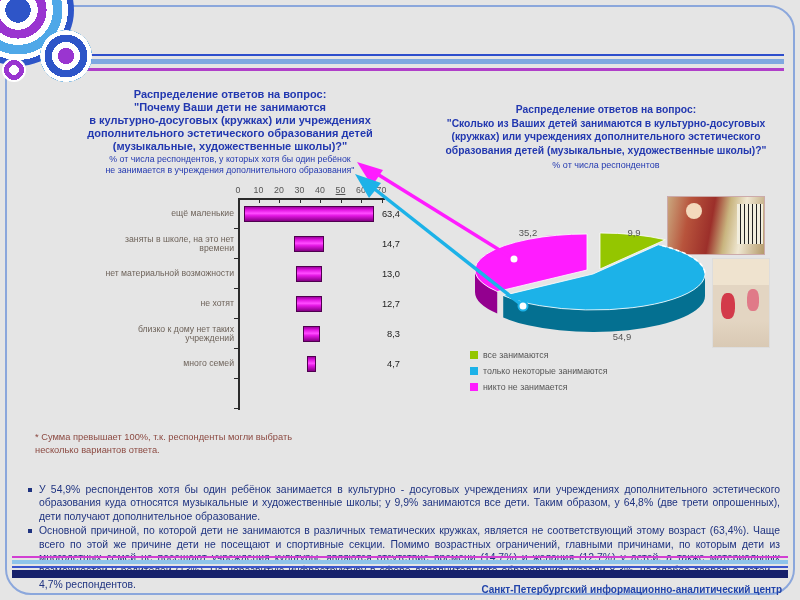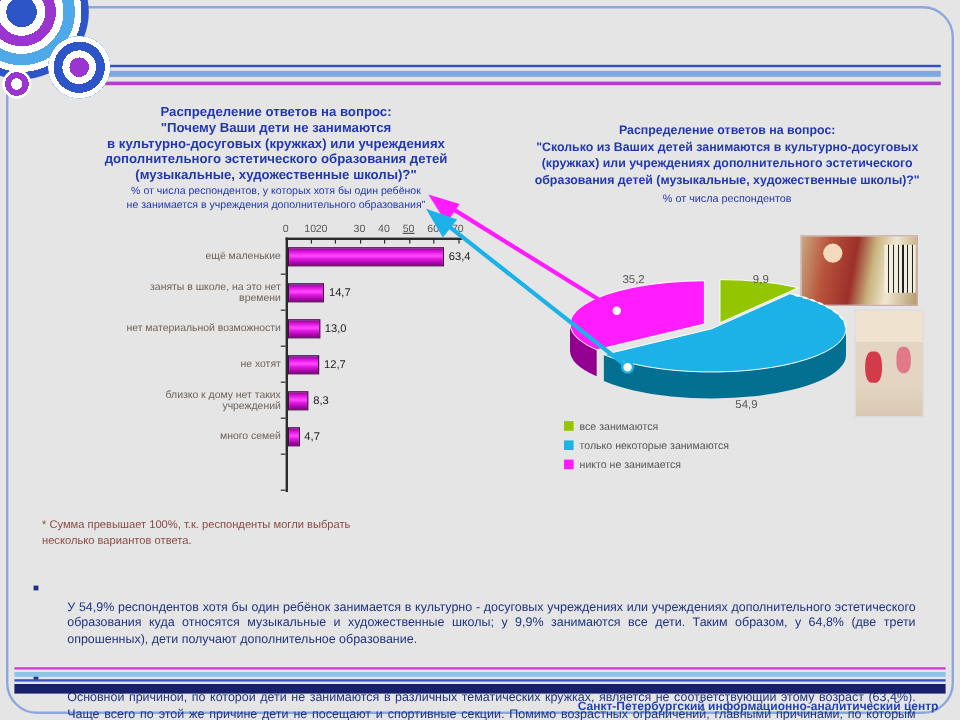--- a/index.html
+++ b/index.html
@@ -34,37 +34,37 @@
   .rt-sub{font-size:9px;margin-top:3px;}
   
   .bar-chart{position:absolute;left:100px;top:185px;width:300px;height:240px;}
   .bc-ticks{position:absolute;left:0;top:0;height:12px;width:100%;}
   .bc-tick-label{position:absolute;transform:translateX(-50%);font-size:8.8px;color:#555;}
   .axis-top{position:absolute;left:138px;top:13px;width:147px;border-top:2px solid #2b2b2b;}
   .axis-left{position:absolute;left:138px;top:13px;height:212px;border-left:2px solid #2b2b2b;}
   .bc-tickmark{position:absolute;width:1px;height:4px;background:#2b2b2b;top:14px;}
   .bc-cattick{position:absolute;left:134px;width:4px;height:1px;background:#2b2b2b;}
   .bc-rows{position:absolute;left:0;top:14px;width:100%;}
-  .bc-row{display:flex;align-items:center;height:30px;}
+  .bc-row{display:flex;align-items:center;height:30px;justify-content:space-between;}
   .bc-label{width:134px;text-align:right;padding-right:6px;color:#6E635A;font-size:8.7px;line-height:9.5px;}
   .bc-bar{height:16px;border:1px solid #4F004F;box-sizing:border-box;
     background:linear-gradient(180deg,#9E009E 0%,#E316E3 22%,#FF4DFF 45%,#E316E3 62%,#850085 100%);}
   .bc-value{margin-left:4px;color:#222;font-size:9.3px;}
   
   .footnote{position:absolute;left:35px;top:431px;width:300px;color:#8C4A42;font-size:9.3px;line-height:12.5px;}
   
   .legend{position:absolute;left:470px;top:347px;}
   .legend-item{display:flex;align-items:center;gap:5px;height:16px;font-size:8.8px;color:#555;}
   .legend-swatch{width:8px;height:8px;flex:none;}
   
   .bullets{position:absolute;left:28px;top:483px;width:752px;color:#1F3380;font-size:10.4px;
            line-height:13.4px;text-align:justify;}
   .bullet{display:flex;gap:7px;margin-bottom:1px;}
   .bullet-marker{width:4px;height:4px;background:#1F3380;margin-top:5px;flex:none;}
-  .bullet p{margin:17px;}
+  .bullet p{margin:0;}
   
   .footer{position:absolute;right:18px;top:584px;font-size:10px;font-weight:bold;color:#2244AA;}
   
   .photo1{position:absolute;left:667px;top:196px;width:96px;height:57px;border:1px solid #caa;
     background:linear-gradient(100deg,#caa77e 0%,#b8543c 22%,#9c2f2a 45%,#c9b57f 60%,#efe7d2 75%,#b49a6a 100%);}
   .photo1 .keys{position:absolute;right:1px;top:7px;width:26px;height:40px;
     background:repeating-linear-gradient(90deg,#f2eede 0 3px,#222 3px 4px);}
   .photo1 .face{position:absolute;left:18px;top:6px;width:16px;height:16px;border-radius:50%;background:#f4d9bc;}
   .photo2{position:absolute;left:712px;top:258px;width:56px;height:88px;border:1px solid #ddd;
     background:linear-gradient(180deg,#efe3cf 0 30%,#e3d5c2 30% 70%,#d9c9b4 100%);}
@@ -102,21 +102,21 @@
     <div class="rt-line">"Сколько из Ваших детей занимаются в культурно-досуговых</div>
     <div class="rt-line">(кружках) или учреждениях дополнительного эстетического</div>
     <div class="rt-line">образования детей (музыкальные, художественные школы)?"</div>
     <div class="rt-sub">% от числа респондентов</div>
   </div>
 
   <div class="bar-chart">
     <div class="bc-ticks">
         <span class="bc-tick-label" style="left: 138px;">0</span>
         <span class="bc-tick-label" style="left: 158.5px;">10</span>
-        <span class="bc-tick-label" style="left: 168px;">20</span>
+        <span class="bc-tick-label" style="left: 179px;">20</span>
         <span class="bc-tick-label" style="left: 199.5px;">30</span>
         <span class="bc-tick-label" style="left: 220px;">40</span>
         <span class="bc-tick-label" style="left: 240.5px; text-decoration: underline;">50</span>
         <span class="bc-tick-label" style="left: 261px;">60</span>
         <span class="bc-tick-label" style="left: 281.5px;">70</span>
       </div>
     <div class="axis-top"></div>
     <div class="axis-left"></div>
     <div class="bc-rows">
         <div class="bc-row">

